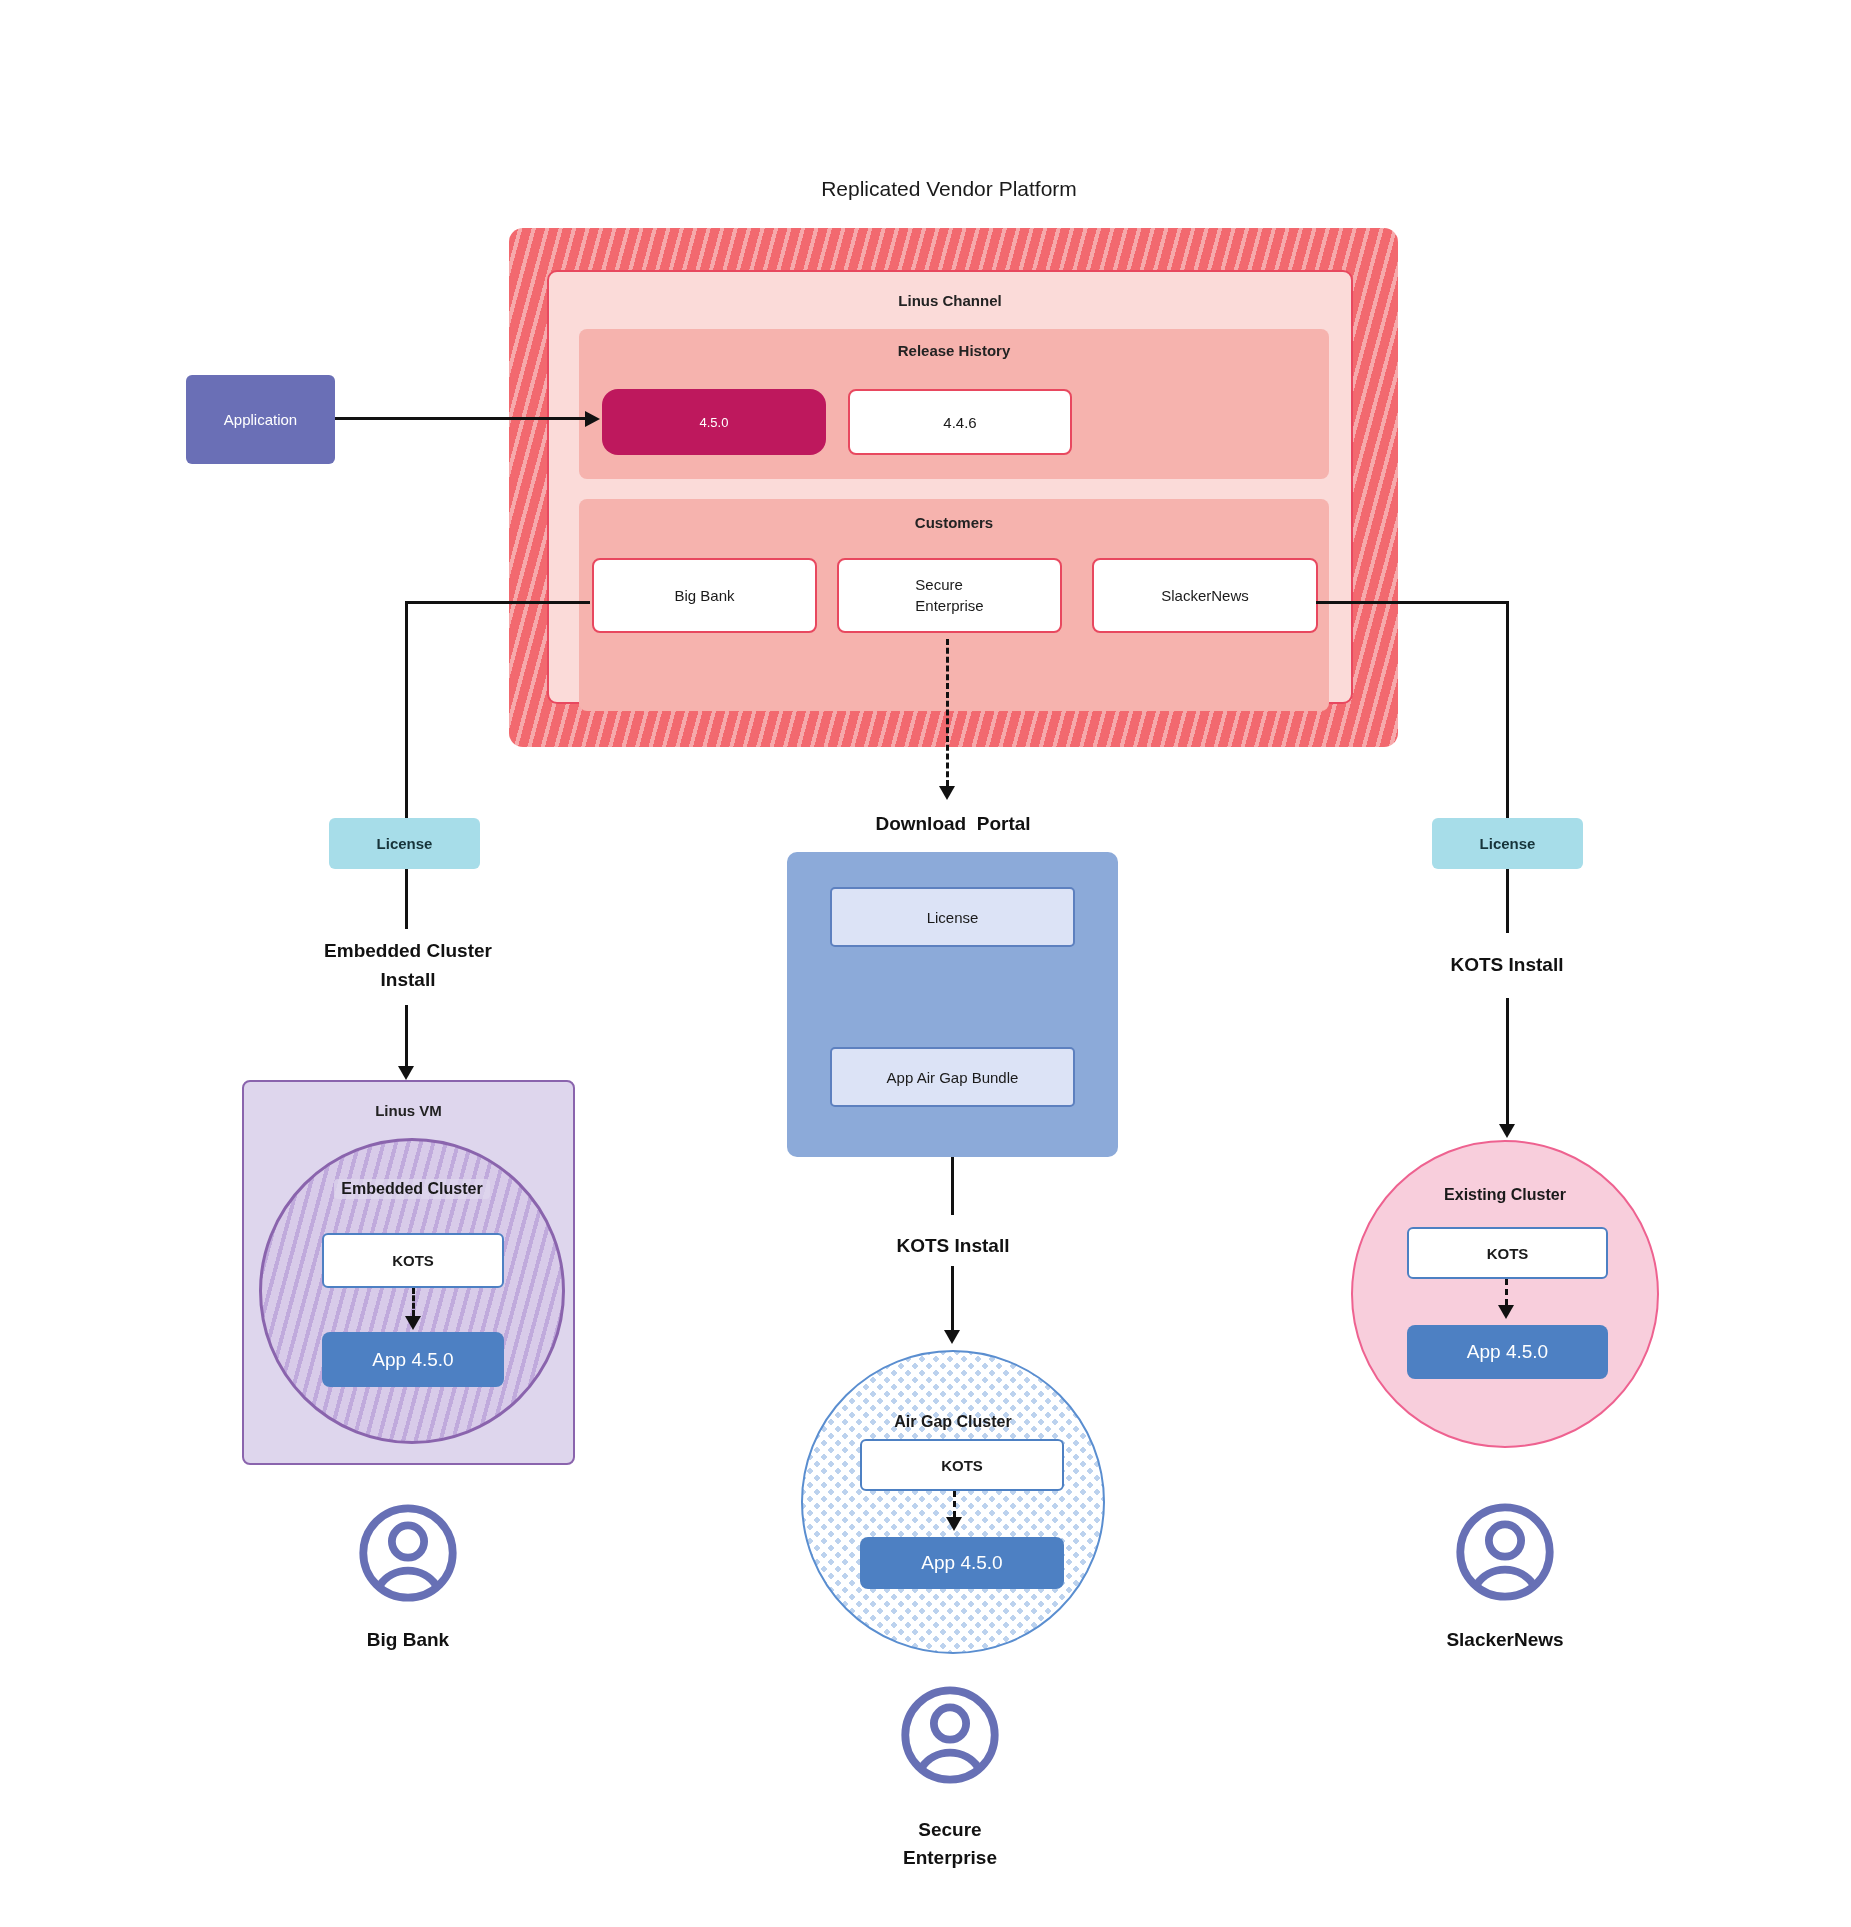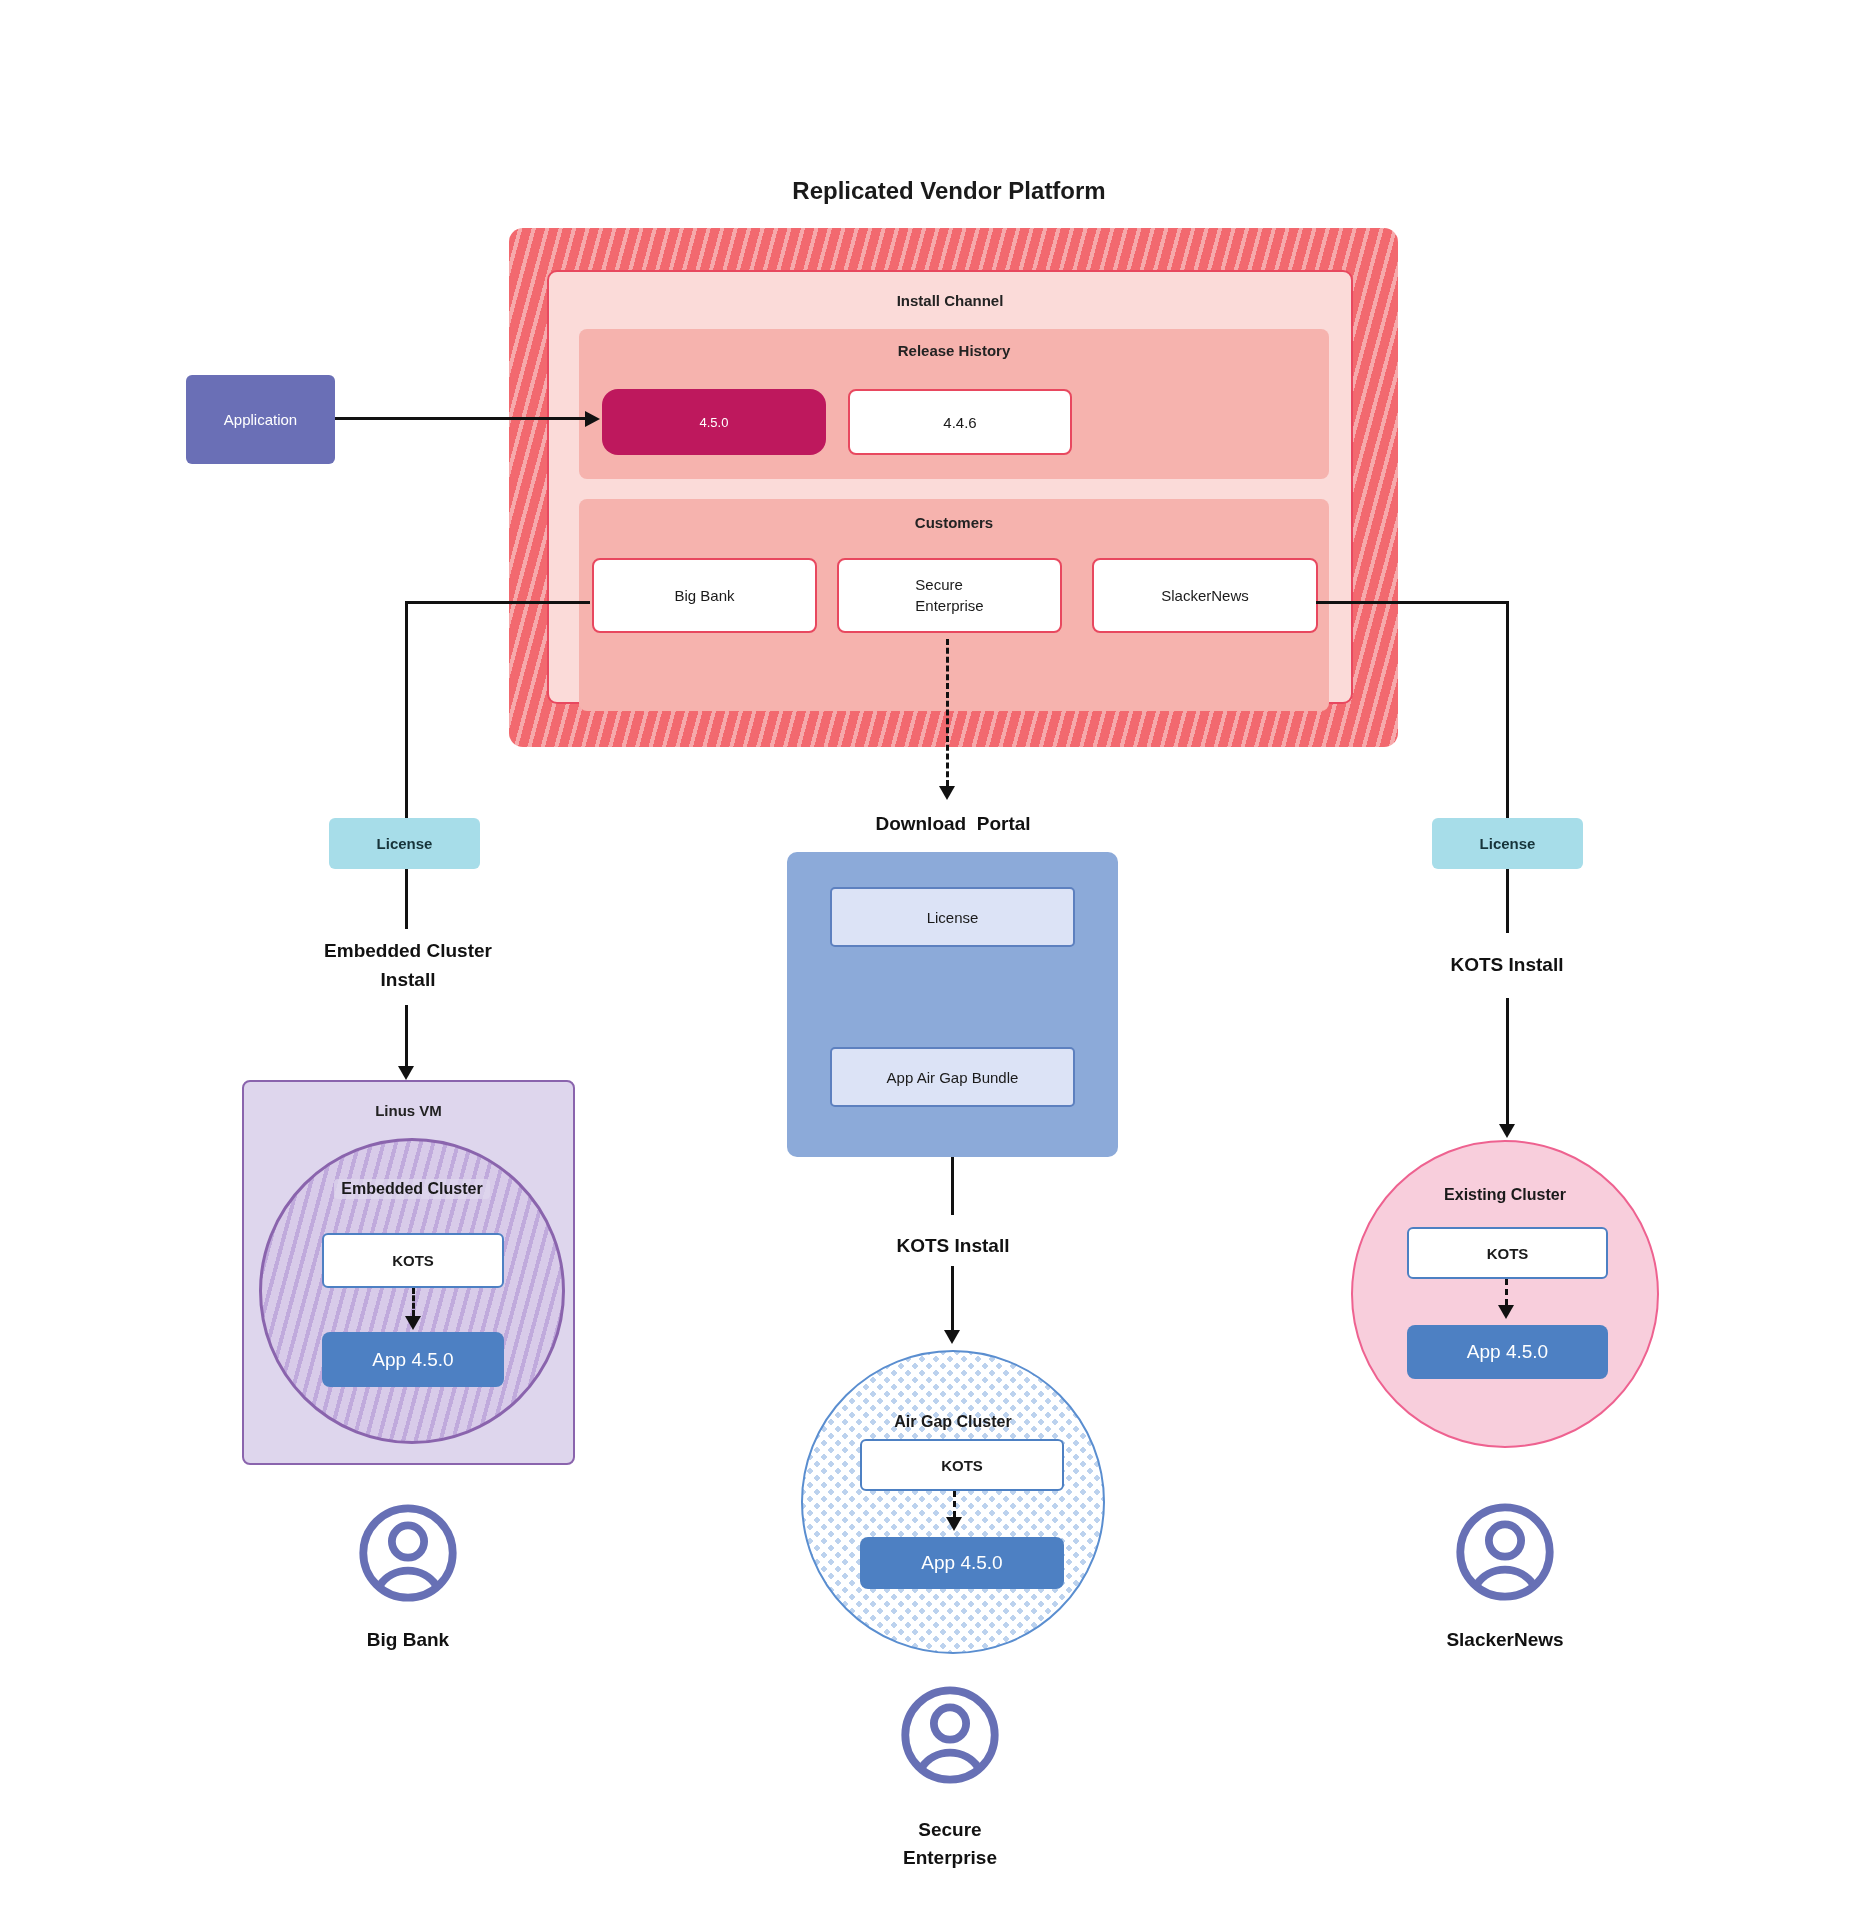--- a/index.html
+++ b/index.html
@@ -5,21 +5,21 @@
   html,body{margin:0;padding:0;background:#ffffff;}
   #canvas{
     position:relative;width:1851px;height:1927px;background:#ffffff;overflow:hidden;
     font-family:"Liberation Sans","DejaVu Sans",sans-serif;color:#1a1a1a;
   }
   .abs{position:absolute;box-sizing:border-box;}
   .flexc{display:flex;align-items:center;justify-content:center;text-align:left;}
   .pre{white-space:pre-line;}
   .prespace{white-space:pre;}
 
-  .title{font-size:24px;font-weight:700;text-align:center;}
+  .title{font-size:21px;font-weight:400;text-align:center;}
   .panel-label{position:absolute;left:0;right:0;text-align:center;font-size:15px;font-weight:600;color:#232323;}
 
   .hatch-red{
     background:repeating-linear-gradient(105deg,#f2696f 0 9px,#f6a9ab 9px 13px);
     border-radius:14px;
   }
   .stable{background:#fbdbd9;border:2px solid #e8485f;border-radius:10px;}
   .band{background:#f6b3ae;border-radius:8px;}
   .rel-hot{background:#be185d;border-radius:16px;color:#ffffff;font-size:13px;}
   .white-red{background:#ffffff;border:2px solid #e8485f;border-radius:8px;font-size:15px;}
@@ -58,21 +58,21 @@
 </head>
 <body>
 
 <div id="canvas">
 
   <div class="abs title" style="left:649px;top:177px;width:600px;">Replicated Vendor Platform</div>
 
   <div class="abs hatch-red" style="left:509px;top:228px;width:889px;height:519px;">
 
     <div class="abs stable" style="left:38px;top:42px;width:806px;height:434px;">
-      <div class="panel-label" style="top:20px;">Install Channel</div>
+      <div class="panel-label" style="top:20px;">Linus Channel</div>
 
       <div class="abs band" style="left:30px;top:57px;width:750px;height:150px;">
         <div class="panel-label" style="top:13px;">Release History</div>
         <div class="abs flexc rel-hot" style="left:23px;top:60px;width:224px;height:66px;">4.5.0</div>
         <div class="abs flexc white-red" style="left:269px;top:60px;width:224px;height:66px;">4.4.6</div>
       </div>
 
       <div class="abs band" style="left:30px;top:227px;width:750px;height:212px;">
         <div class="panel-label" style="top:15px;">Customers</div>
         <div class="abs flexc white-red" style="left:13px;top:59px;width:225px;height:75px;">Big Bank</div>

